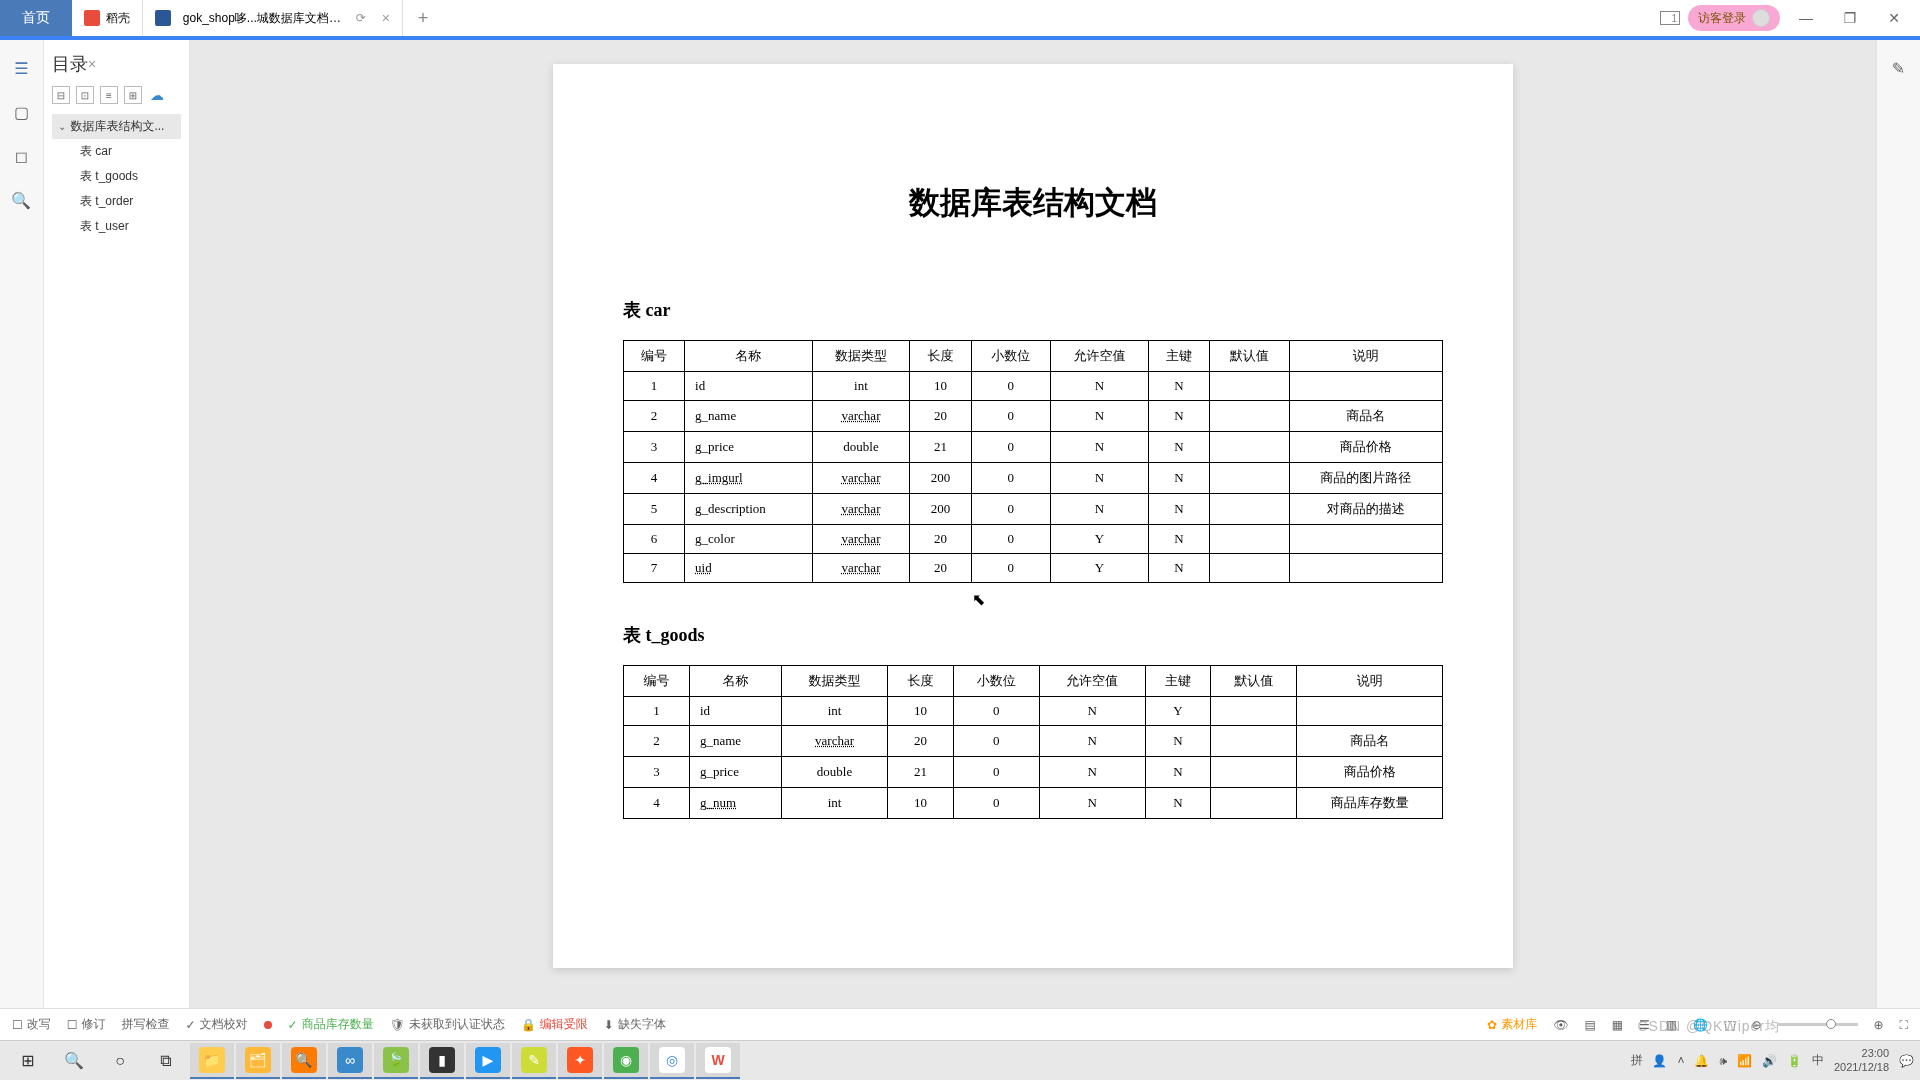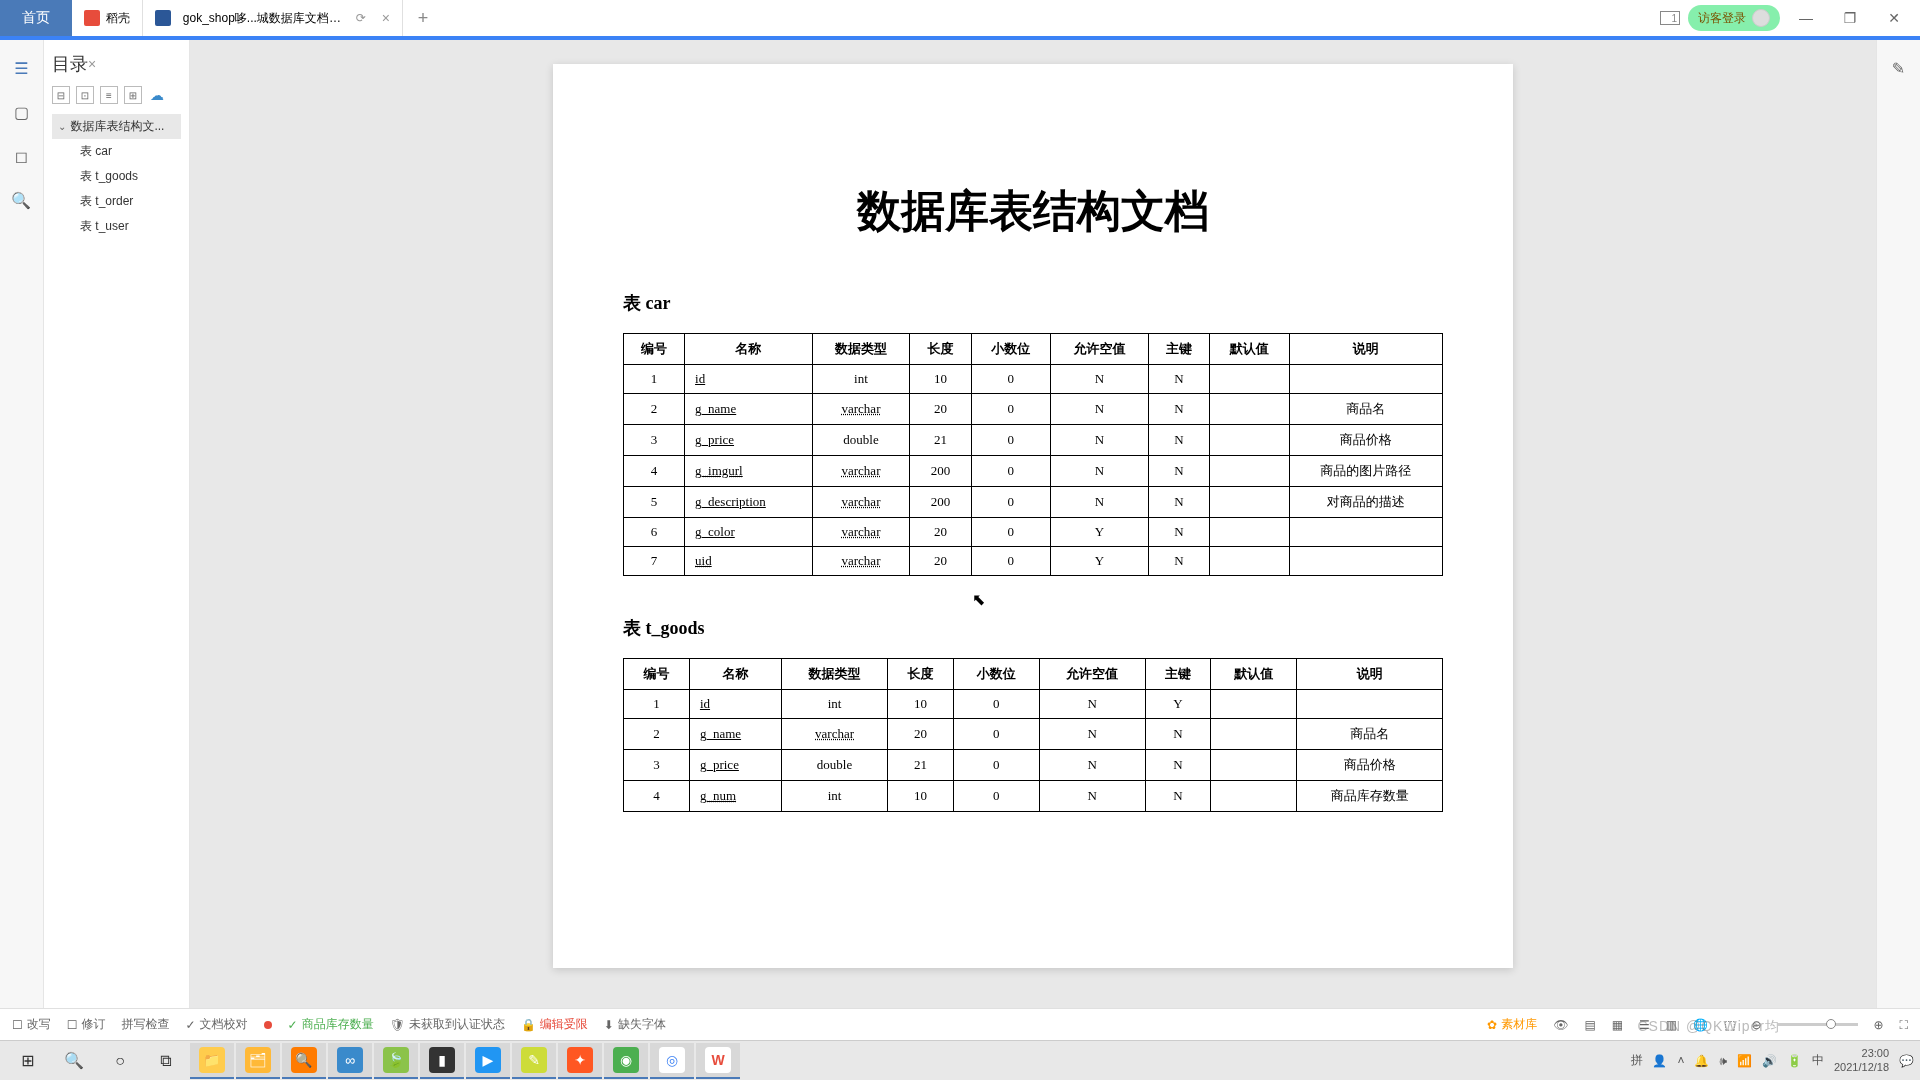--- a/index.html
+++ b/index.html
@@ -11,21 +11,21 @@
 .tab { display: flex; align-items: center; padding: 0 12px; border-right: 1px solid #e0e0e0; gap: 6px; position: relative; max-width: 260px; }
 .tab.active { background: #fff; gap: 12px; }
 .tab-close { color: #999; cursor: pointer; font-size: 14px; margin-left: 4px; }
 .tab-icon { width: 16px; height: 16px; display: inline-block; }
 .tab-icon.red { background: #e74c3c; border-radius: 2px; }
 .tab-icon.blue { background: #2b5797; border-radius: 2px; }
 .tab-add { width: 40px; display: flex; align-items: center; justify-content: center; color: #888; font-size: 18px; }
 .titlebar-right { margin-left: auto; display: flex; align-items: center; gap: 8px; padding-right: 8px; }
 .rect-icon { width: 20px; height: 14px; border: 1.5px solid #888; position: relative; }
 .badge-1 { font-size: 10px; color: #888; position: absolute; right: 2px; bottom: 0; }
-.login-pill { background: #86efac; border-radius: 14px; padding: 4px 10px; display: flex; align-items: center; gap: 6px; color: #7a5200; font-size: 12px; }
+.login-pill { background: #f9a8d4; border-radius: 14px; padding: 4px 10px; display: flex; align-items: center; gap: 6px; color: #7a5200; font-size: 12px; }
 .avatar { width: 18px; height: 18px; border-radius: 50%; background: #ddd; border: 1px solid #ccc; }
 .win-btn { width: 36px; display: flex; align-items: center; justify-content: center; color: #666; font-size: 14px; }
 
 
 .upload-pill { position: absolute; top: 56px; right: 490px; background: #e8f4fb; border: 1px solid #b3d9ed; border-radius: 4px; padding: 4px 10px 4px 4px; display: flex; align-items: center; gap: 6px; color: #3a8acb; font-size: 12px; }
 .upload-pill .cloud { width: 22px; height: 22px; background: #3a8acb; border-radius: 4px; display: flex; align-items: center; justify-content: center; color: #fff; font-size: 14px; }
 
 
 .main { position: absolute; top: 40px; bottom: 72px; left: 0; right: 0; display: flex; }
 
@@ -49,29 +49,29 @@
 .tree-caret { font-size: 10px; color: #666; }
 
 
 .doc-wrap { flex: 1; background: #e8e8e8; position: relative; overflow: hidden; }
 .doc-scroll { position: absolute; inset: 0; overflow-y: scroll; display: flex; justify-content: center; padding-top: 24px; }
 .doc-scroll::-webkit-scrollbar { width: 16px; }
 .doc-scroll::-webkit-scrollbar-track { background: #f0f0f0; }
 .doc-scroll::-webkit-scrollbar-thumb { background: #c0c0c0; }
 .page { width: 960px; background: #fff; box-shadow: 0 2px 8px rgba(0,0,0,0.15); padding: 60px 70px 80px; margin-bottom: 40px; }
 .page-corner { height: 28px; }
-.doc-title { font-family: "SimSun", serif; font-size: 44px; text-align: center; margin: 30px 0 50px; }
+.doc-title { font-family: "SimSun", serif; font-size: 31px; text-align: center; margin: 30px 0 74px; }
 .meta { font-size: 14px; line-height: 2; margin-bottom: 30px; }
 .meta b { font-weight: bold; }
 .section-h { font-family: "SimSun", serif; font-size: 18px; font-weight: bold; margin: 20px 0 18px; }
 
 table.db { width: 100%; border-collapse: collapse; font-size: 13px; margin-bottom: 40px; }
 table.db th, table.db td { border: 1px solid #000; padding: 6px 8px; text-align: center; font-family: "SimSun", serif; }
-table.db th { font-weight: bold; }
-table.db td.name { text-align: left; padding-left: 10px; text-decoration: underline; }
+table.db th { font-weight: normal; }
+table.db td.name { text-align: left; padding-left: 10px; }
 .uline { text-decoration: underline dotted; }
 
 
 .right-rail { width: 44px; background: #f7f7f7; border-left: 1px solid #e5e5e5; display: flex; flex-direction: column; align-items: center; padding-top: 16px; gap: 20px; }
 
 
 .statusbar { position: absolute; bottom: 40px; left: 0; right: 0; height: 32px; background: #fff; border-top: 1px solid #e0e0e0; display: flex; align-items: center; padding: 0 12px; font-size: 12px; color: #666; gap: 16px; }
 .sb-item { display: flex; align-items: center; gap: 4px; cursor: pointer; }
 .sb-item.green { color: #4caf50; }
 .sb-item.red { color: #e74c3c; }

